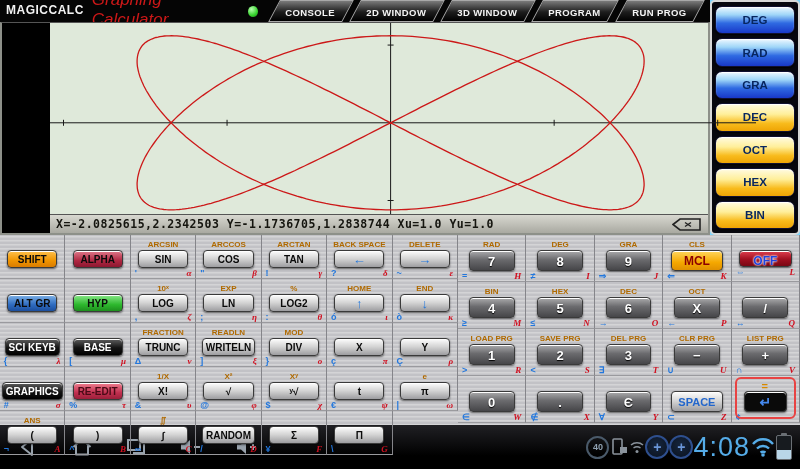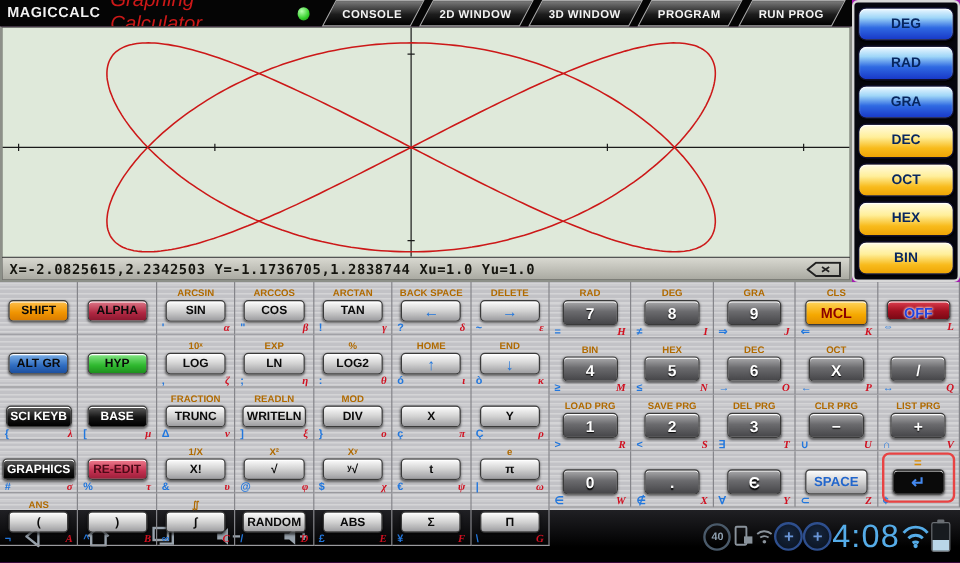--- a/index.html
+++ b/index.html
@@ -1,30 +1,30 @@
 <!DOCTYPE html>
 <html><head>
 <meta charset="utf-8">
 <style>
   html,body{margin:0;padding:0;background:#000;}
-  .app{width:800px;height:469px;position:relative;overflow:hidden;background:#a21caf;
+  .app{width:800px;height:469px;position:relative;overflow:hidden;background:#7dd3fc;
        font-family:"Liberation Sans",sans-serif;-webkit-font-smoothing:antialiased;}
   
   .top{display:flex;height:235px;}
   .left-col{width:710px;display:flex;flex-direction:column;}
   .menubar{height:22px;background:#050505;display:flex;align-items:center;padding:0 4px;gap:6px;}
   .brandwrap{display:flex;align-items:center;gap:8px;border-bottom:2px solid #2233bb;padding:1px 4px 2px 2px;}
   .brand{color:#f2f2f2;font-weight:bold;font-size:12px;letter-spacing:.5px;}
   .tagline{color:#cc1818;font-style:italic;font-weight:normal;font-size:17px;}
   .led{width:11px;height:11px;border-radius:50%;background:radial-gradient(circle at 35% 30%,#b8ffb0,#35d22c 60%,#1d7d18);margin-left:8px;}
   .menu{display:flex;align-items:center;margin-left:10px;}
   .mi{transform:skewX(-28deg);background:linear-gradient(#7a7a7a,#1d1d1d 55%,#000);border:1px solid #a8a8a8;
       padding:1px 11px;margin-right:7px;cursor:pointer;}
   .mi>span{display:inline-block;transform:skewX(28deg);color:#f4f4f4;font-weight:bold;font-size:9.5px;letter-spacing:.4px;white-space:nowrap;}
-  .screen{flex:1;display:flex;flex-direction:column;border:2px solid #8d9089;border-top:1px solid #555;background:#000;}
+  .screen{flex:1;display:flex;flex-direction:column;border:2px solid #8d9089;border-top:1px solid #555;background:#000;padding-left:48px;}
   .graph{flex:1;position:relative;background:#dfe9da;}
   .graph svg{position:absolute;left:0;top:0;}
   .statusbar{height:18px;display:flex;align-items:center;justify-content:space-between;padding:0 6px;
              background:linear-gradient(#d8d8d0,#a9a9a1);border-top:1px solid #555;}
   .statustext{font-family:"DejaVu Sans Mono",monospace;font-weight:bold;font-size:11.5px;color:#15150f;letter-spacing:.5px;white-space:nowrap;}
   
   .right-panel{width:90px;box-sizing:border-box;background:#07070f;border:2px solid #d8d8d8;border-radius:5px;
                display:flex;flex-direction:column;gap:4px;padding:4px 3px;}
   .modebtn{flex:1;border-radius:7px;border:1px solid #101030;font-weight:bold;font-size:11.5px;color:#07265f;
            display:flex;align-items:center;justify-content:center;cursor:pointer;box-shadow:inset 0 1px 1px #fff,0 1px 2px #000;}
@@ -383,28 +383,20 @@
         <div class="kcell">
           <div class="klabel">&nbsp;</div>
           <div class="key">RANDOM</div>
           <div class="ksub">
             <span class="l">/</span>
             <span class="r">D</span>
           </div>
         </div>
         <div class="kcell">
           <div class="klabel">&nbsp;</div>
-          <div class="key">ABS</div>
-          <div class="ksub">
-            <span class="l">£</span>
-            <span class="r">E</span>
-          </div>
-        </div>
-        <div class="kcell">
-          <div class="klabel">&nbsp;</div>
           <div class="key">Σ</div>
           <div class="ksub">
             <span class="l">¥</span>
             <span class="r">F</span>
           </div>
         </div>
         <div class="kcell">
           <div class="klabel">&nbsp;</div>
           <div class="key">Π</div>
           <div class="ksub">

